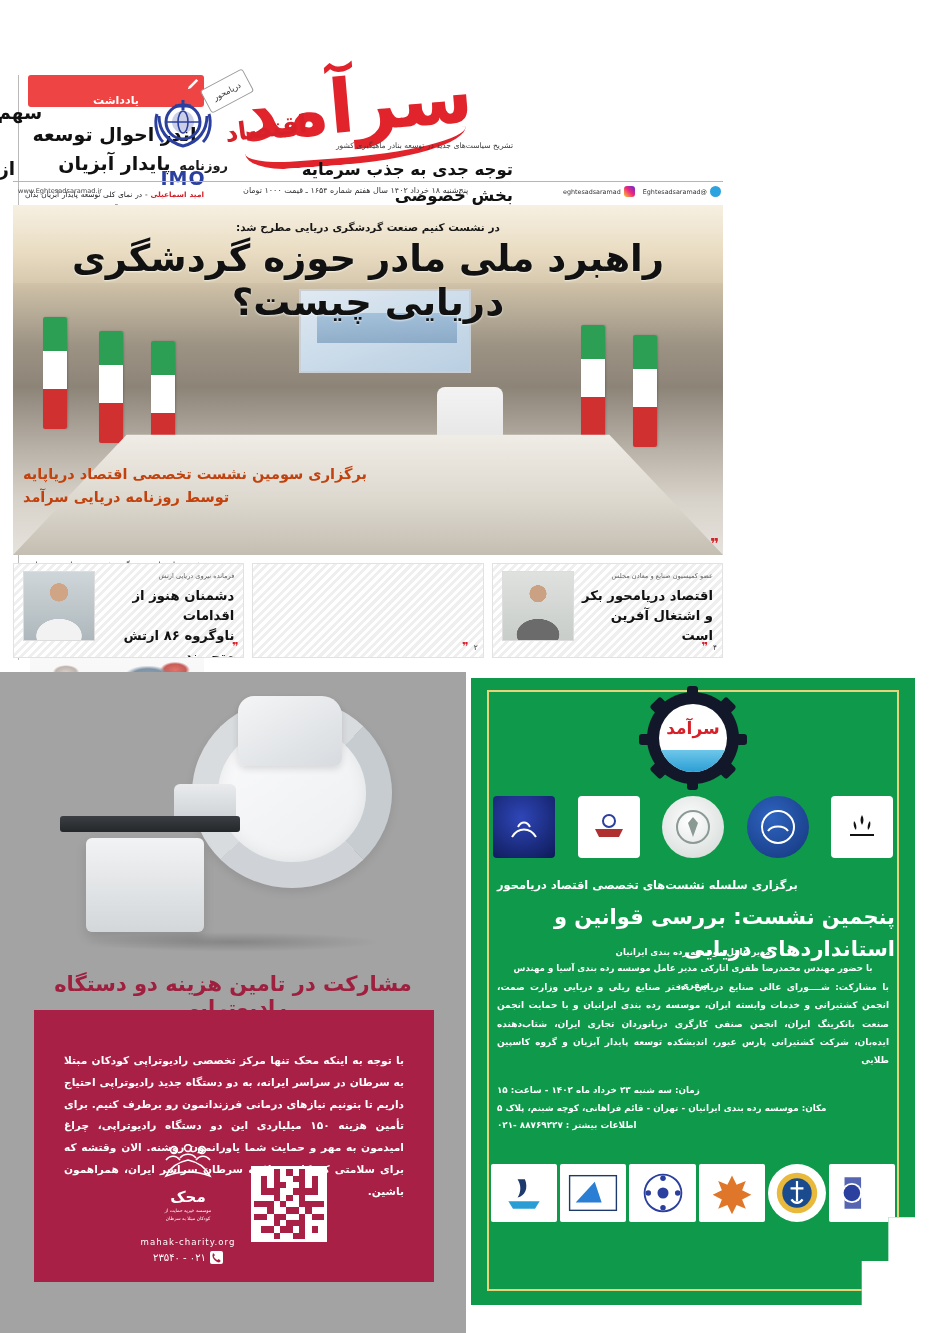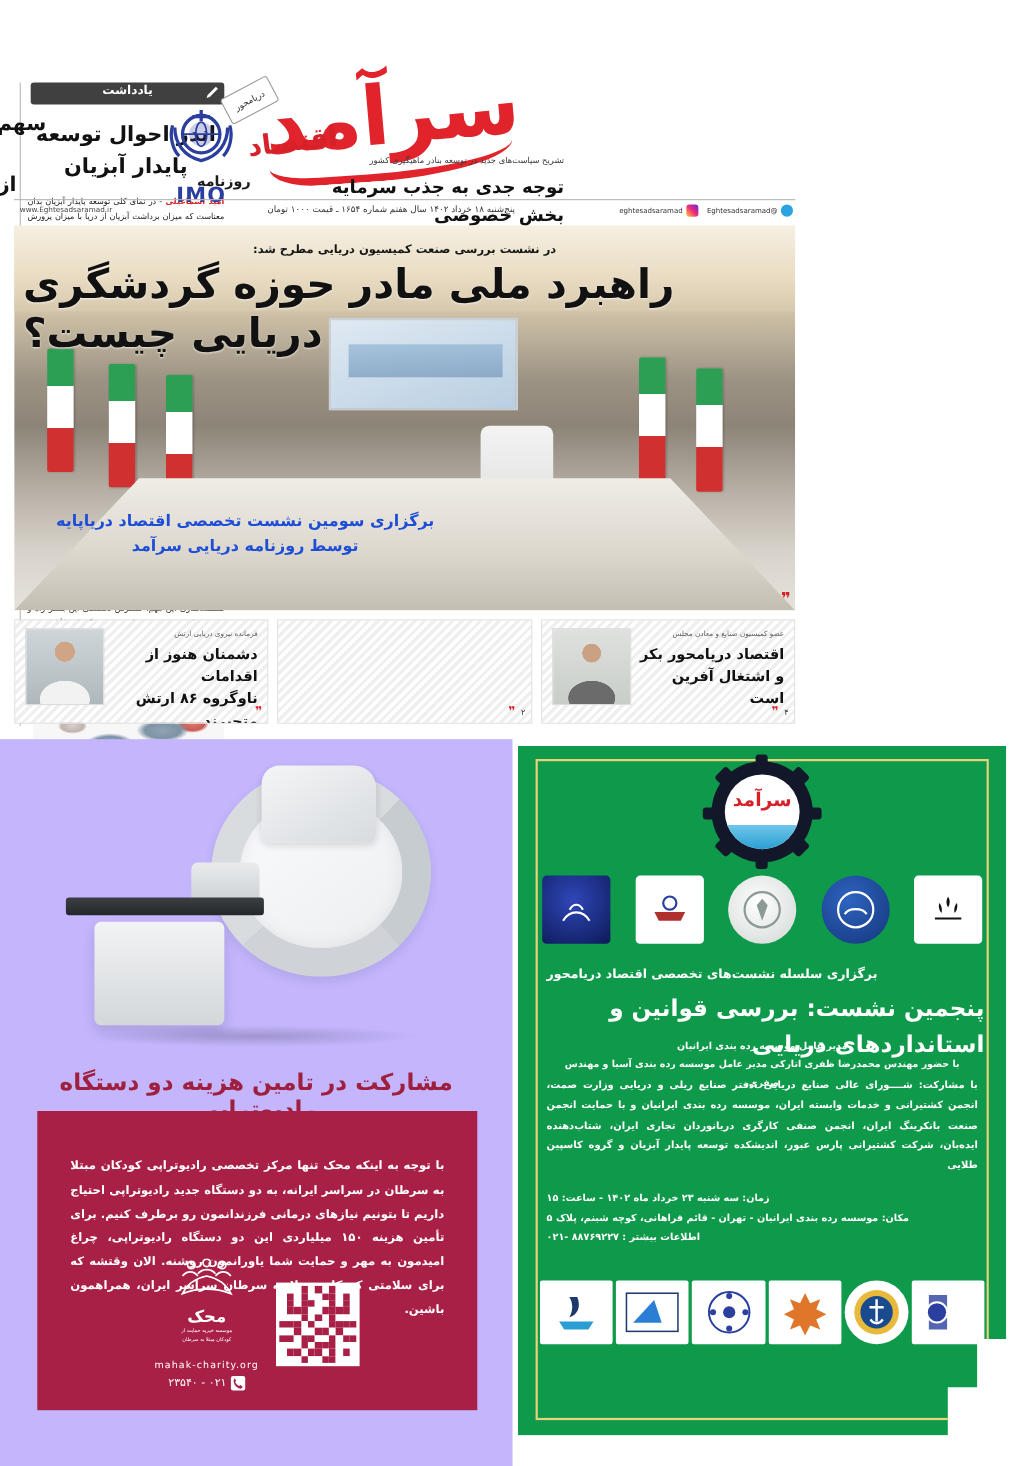--- a/index.html
+++ b/index.html
@@ -13,22 +13,22 @@
 
   
   .top-section { position:absolute; left:0; top:0; width:933px; height:668px; background:#fff; }
 
   
   .note-col {
     position:absolute; right:729px; top:75px; width:186px; height:585px;
     border-left:1px solid #b9b9b9; padding-left:6px;
   }
   .note-badge {
-    position:relative; width:176px; height:20px; background:#404040;
-    border-radius:3px; display:flex; align-items:flex-start; justify-content:center;
+    position:relative; width:176px; height:32px; background:#ef4444;
+    border-radius:3px; display:flex; align-items:flex-end; justify-content:center;
   }
   .note-badge-label { color:#fff; font-size:11px; font-weight:bold; letter-spacing:.3px; }
   .pencil-icon {
     position:absolute; right:3px; top:2px; width:15px; height:15px;
   }
   .note-title {
     margin-top:13px; text-align:center; font-size:19px; line-height:1.5;
     font-weight:bold; color:#111;
   }
   .note-body {
@@ -143,27 +143,27 @@
   }
   .hero-officer {
     position:absolute; left:424px; top:182px; width:66px; height:72px;
     background:linear-gradient(#f3f3f3,#e2e2e2); border-radius:8px 8px 0 0;
   }
   .hero-kicker {
     position:absolute; right:0; left:0; top:16px; text-align:center;
     font-size:10.5px; font-weight:bold; color:#161616;
   }
   .hero-head {
-    position:absolute; right:8px; left:8px; top:32px; text-align:left;
+    position:absolute; right:8px; left:8px; top:32px; text-align:center;
     font-size:37px; font-weight:bold; color:#111; line-height:1.2;
     text-shadow:0 1px 2px rgba(255,255,255,.7);
   }
   .hero-caption {
-    position:absolute; right:300px; top:258px; width:400px; text-align:center;
-    font-size:14.5px; font-weight:bold; color:#1d4ed8; line-height:1.6;
+    position:absolute; right:300px; top:258px; width:400px; text-align:left;
+    font-size:14.5px; font-weight:bold; color:#c2410c; line-height:1.6;
   }
   .hero-quote { position:absolute; right:4px; top:330px; color:#d6212a; font-size:15px; font-weight:bold; }
 
   
   .box-row { position:absolute; right:210px; top:563px; width:710px; height:95px; display:flex; gap:8px; }
   .nbox {
     position:relative; flex:1; background:
       repeating-linear-gradient(135deg,#ffffff 0 3px,#efefef 3px 6px);
     border:1px solid #e2e2e2; padding:7px 9px 7px 9px; overflow:hidden;
   }
@@ -185,21 +185,21 @@
   }
   .thumb-portrait2 {
     background:
       radial-gradient(circle 15px at 50% 30%, #cfa585 0 60%, rgba(207,165,133,0) 62%),
       radial-gradient(ellipse 32px 24px at 50% 94%, #f2f2f2 0 70%, rgba(242,242,242,0) 72%),
       linear-gradient(#cfd6d9,#aeb8bc);
   }
   .nbox-foot { position:absolute; right:5px; bottom:3px; text-align:right; }
 
   
-  .rt-ad { position:absolute; left:0; top:672px; width:466px; height:661px; background:#c4b5fd; }
+  .rt-ad { position:absolute; left:0; top:672px; width:466px; height:661px; background:#a3a3a3; }
   .rt-image {
     position:absolute; left:42px; top:16px; width:390px; height:280px;
   }
   .rt-gantry {
     position:absolute; left:150px; top:10px; width:200px; height:190px;
     border:26px solid #d9dcdf; border-radius:50%;
     border-right-color:#c7ccd1; border-bottom-color:#cfd3d7;
     background:linear-gradient(145deg,#fbfbfc,#eceef0);
     box-shadow: inset 0 0 16px rgba(0,0,0,.07), 0 4px 10px rgba(0,0,0,.09);
   }
@@ -402,21 +402,21 @@
         <div class="hero-ceil"></div>
         <div class="hero-screen"></div>
         <div class="hero-flag fg1"></div>
         <div class="hero-flag fg2"></div>
         <div class="hero-flag fg3"></div>
         <div class="hero-flag fg4"></div>
         <div class="hero-flag fg5"></div>
         <div class="hero-officer"></div>
         <div class="hero-table"></div>
       </div>
-      <div class="hero-kicker">در نشست بررسی صنعت کمیسیون دریایی مطرح شد:</div>
+      <div class="hero-kicker">در نشست کنیم صنعت گردشگری دریایی مطرح شد:</div>
       <div class="hero-head">راهبرد ملی مادر حوزه گردشگری دریایی چیست؟</div>
       <div class="hero-caption">
         <div>برگزاری سومین نشست تخصصی اقتصاد دریاپایه</div>
         <div>توسط روزنامه دریایی سرآمد</div>
       </div>
       <div class="hero-quote">❞</div>
     </div>
 
     <div class="box-row">
 

